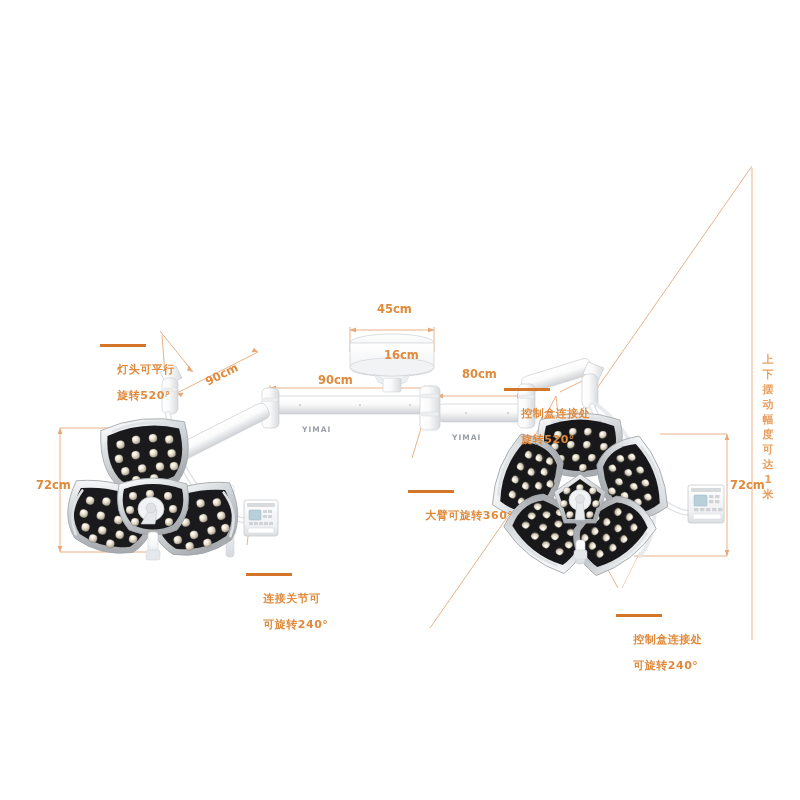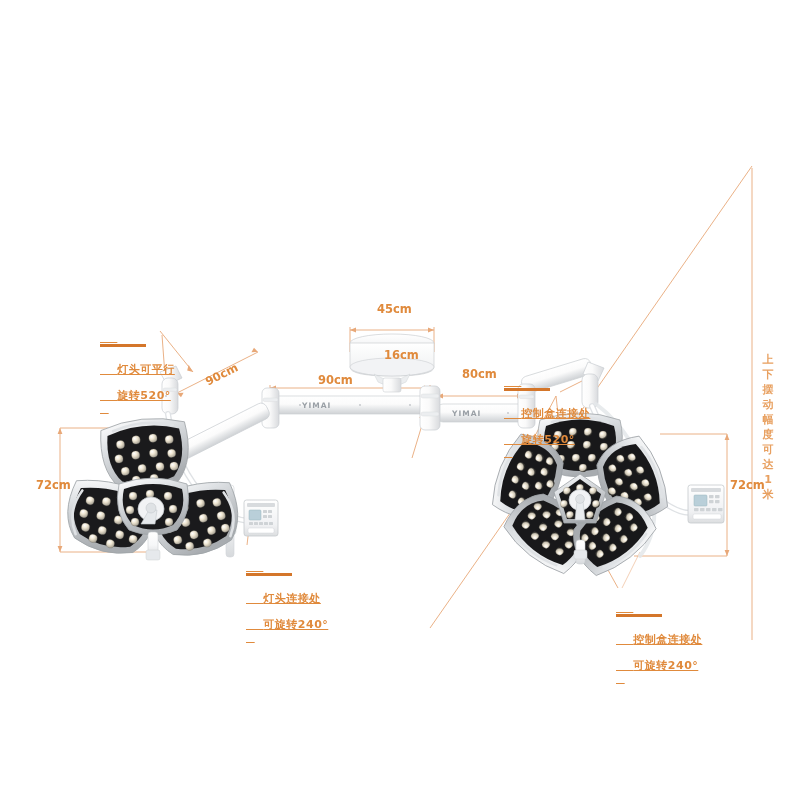--- a/index.html
+++ b/index.html
@@ -28,21 +28,20 @@
   }
   .anno {
     position: absolute;
     color: #e08a3c;
     font-weight: bold;
     font-size: 11px;
     line-height: 13px;
     letter-spacing: 0.5px;
     white-space: pre;
     font-family: "DejaVu Sans", "Liberation Sans", sans-serif;
-    text-decoration: underline;
   }
   .anno .underline {
     display: block;
     width: 46px;
     height: 2.5px;
     background: #d4762a;
     margin-bottom: 3px;
   }
   .dim {
     position: absolute;
@@ -66,20 +65,21 @@
     transform: rotate(-27deg);
     transform-origin: left top;
   }
   .brand {
     position: absolute;
     color: #9aa0a6;
     font-size: 7.5px;
     font-weight: bold;
     letter-spacing: 1px;
     font-family: "DejaVu Sans", "Liberation Sans", sans-serif;
+    margin-top: 24px;
   }
 </style>
 </head>
 <body>
 
 <div id="stage">
 
   <svg id="diagram" viewBox="0 0 800 800">
     <defs>
       <linearGradient id="armGrad" x1="0" y1="0" x2="0" y2="1">
@@ -522,24 +522,28 @@
     <span>灯头可平行</span><br>
     <span>旋转520°</span>
   </div>
 
   <div class="anno" style="left:504px; top:362px;">
     <span class="underline"></span>
     <span>控制盒连接处</span><br>
     <span>旋转520°</span>
   </div>
 
+  <div class="anno" style="left:408px; top:464px;">
+    <span class="underline"></span>
+    <span>大臂可旋转360°</span>
+  </div>
 
   <div class="anno" style="left:246px; top:547px;">
     <span class="underline"></span>
-    <span>灯头连接处</span><br>
+    <span>连接关节可</span><br>
     <span>可旋转240°</span>
   </div>
 
   <div class="anno" style="left:616px; top:588px;">
     <span class="underline"></span>
     <span>控制盒连接处</span><br>
     <span>可旋转240°</span>
   </div>
 
   <div class="vert-text" style="left:761px; top:352px;">

